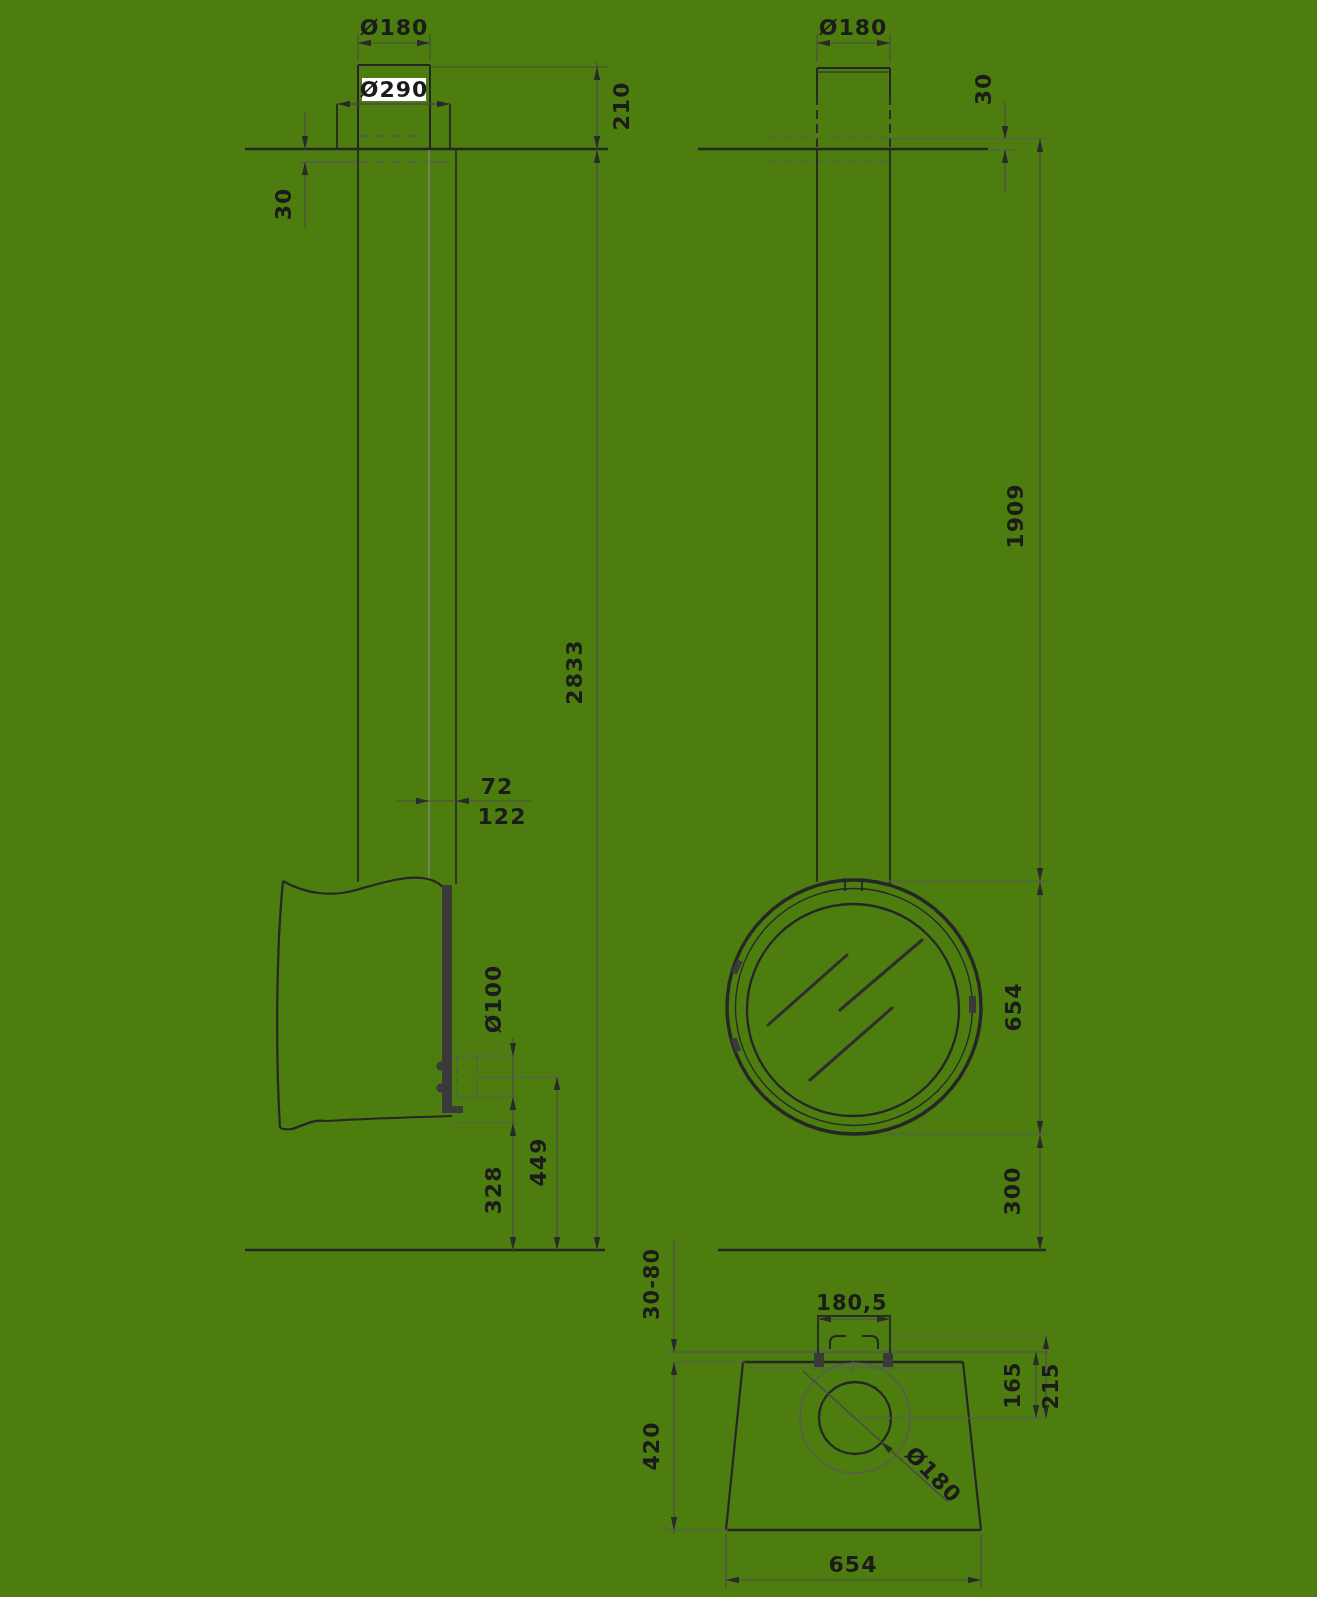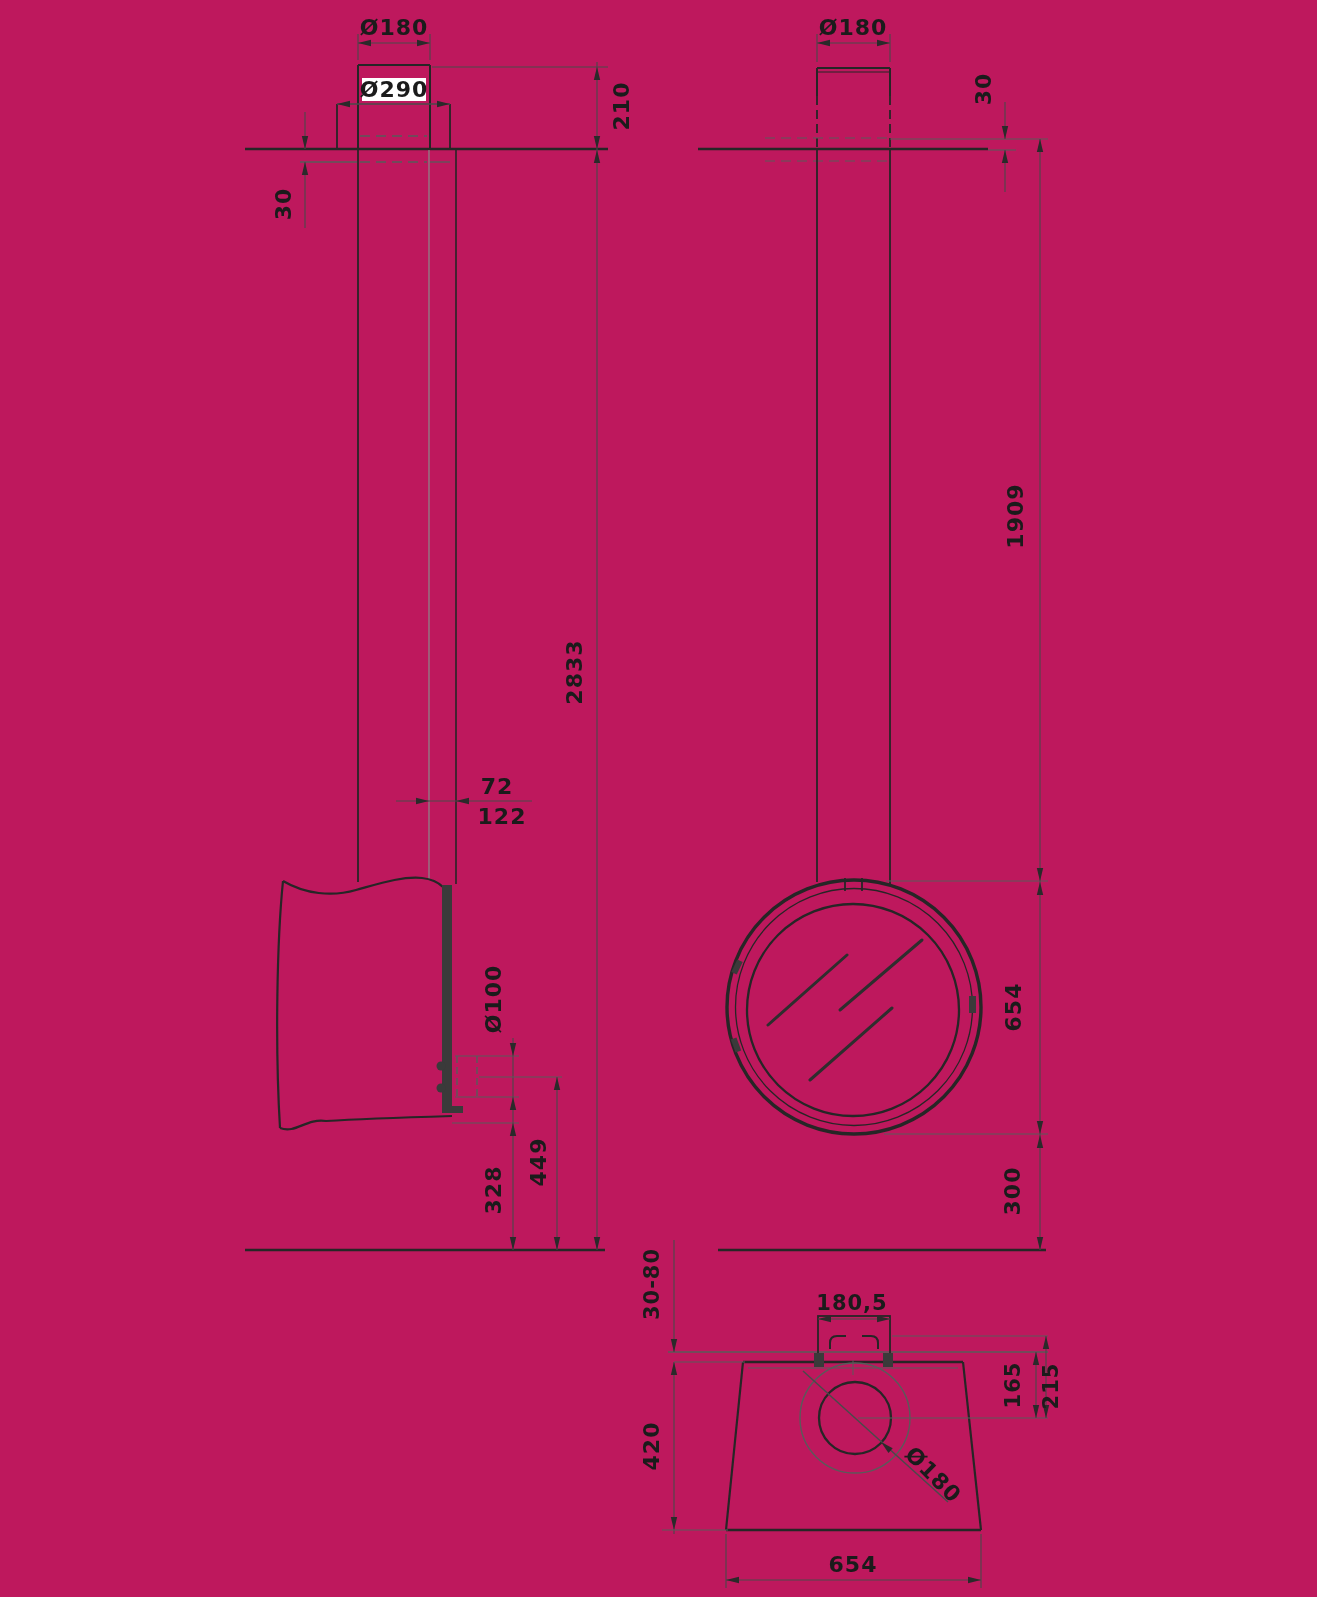--- a/index.html
+++ b/index.html
@@ -1,16 +1,16 @@
 <!DOCTYPE html>
 <html><head>
 <meta charset="utf-8">
 <style>
   html,body{margin:0;padding:0;background:#ffffff;}
-  .page{position:relative;width:1317px;height:1597px;background:#be185d;overflow:hidden;
+  .page{position:relative;width:1317px;height:1597px;background:#4d7c0f;overflow:hidden;
         font-family:"DejaVu Sans","Liberation Sans",sans-serif;}
   svg{display:block;}
   text{fill:#1b1b1b;font-family:"DejaVu Sans","Liberation Sans",sans-serif;
        font-weight:600;font-size:22px;letter-spacing:1px;}
   .obj{stroke:#262626;fill:none;}
   .thin{stroke:#5a5a5a;fill:none;}
   .dim{stroke:#4a4a4a;fill:none;}
   .arrow{fill:#2a2a2a;stroke:none;}
   .dark{fill:#3a3a3a;stroke:none;}
 </style>

